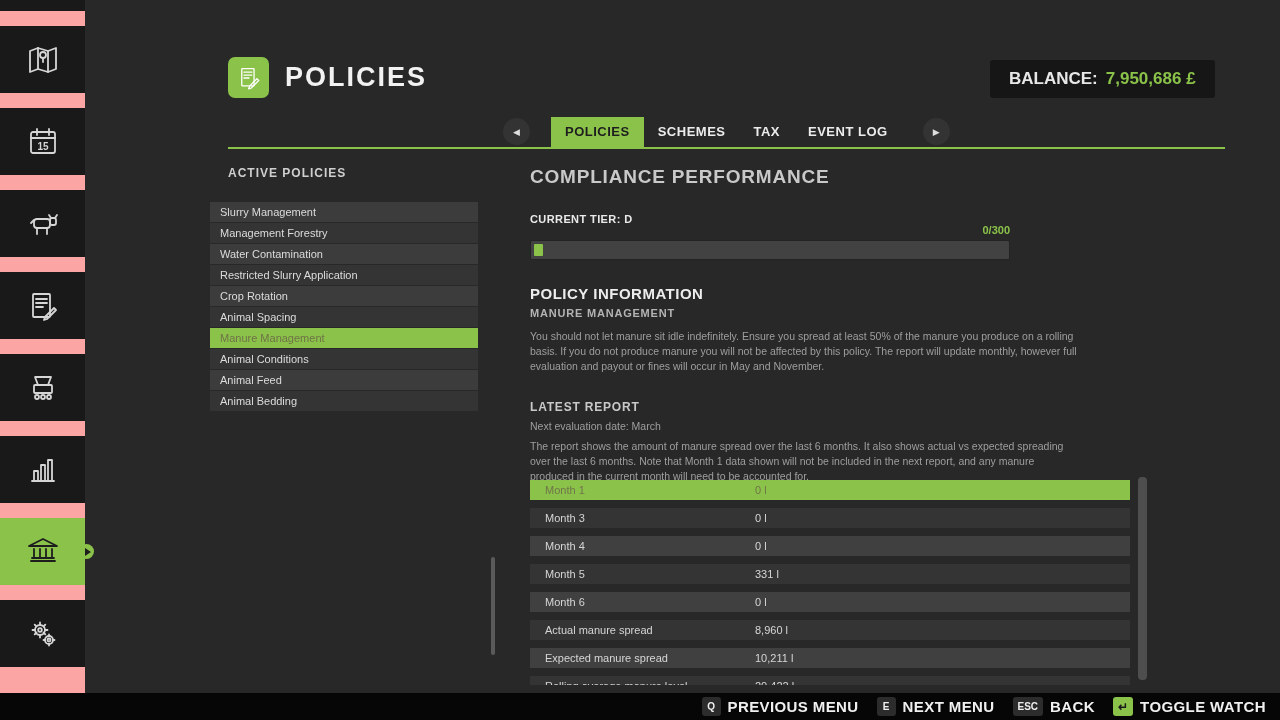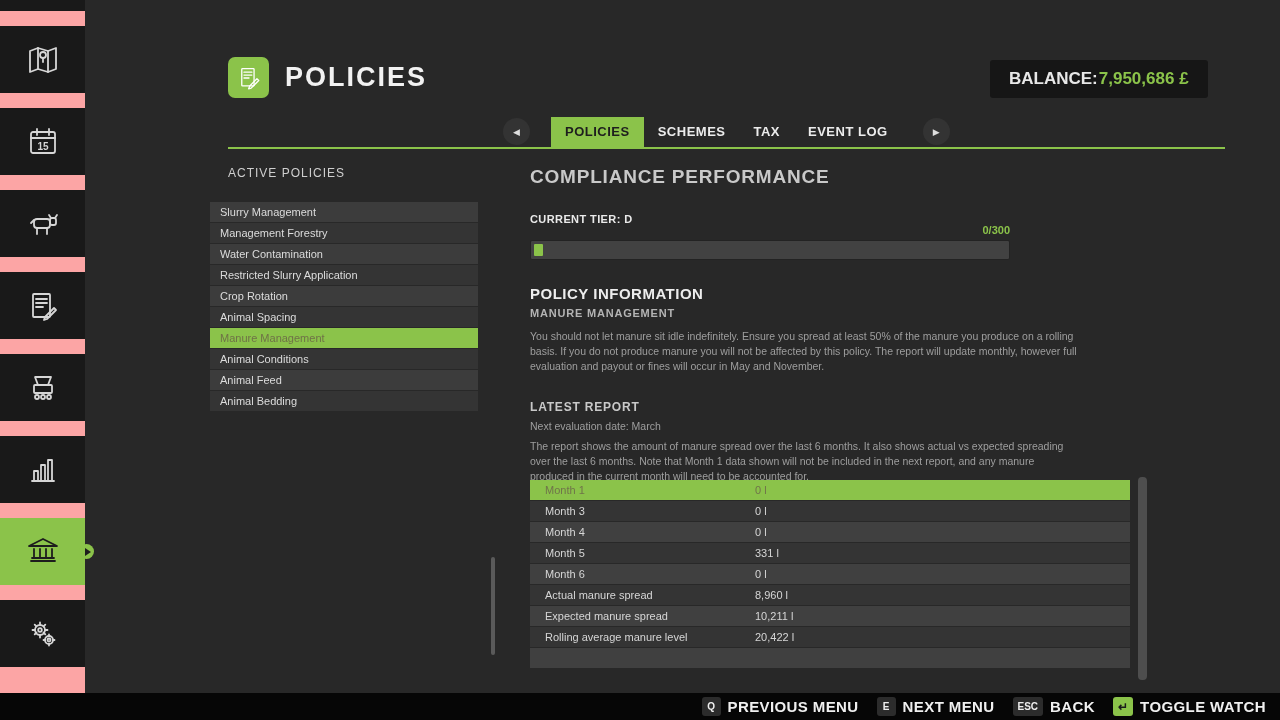--- a/index.html
+++ b/index.html
@@ -28,37 +28,37 @@
   .notch::after { content:""; border-left:6px solid #1d1d1d; border-top:4px solid transparent;
                   border-bottom:4px solid transparent; margin-left:2px; }
 
   
   .app-icon { position:absolute; left:228px; top:57px; width:41px; height:41px; background:#8bc34a;
               border-radius:7px; display:flex; align-items:center; justify-content:center; }
   .app-icon svg { stroke:#fff; fill:none; stroke-width:1.8; stroke-linecap:round; stroke-linejoin:round; }
   .page-title { position:absolute; left:285px; top:62px; font-size:27px; font-weight:700;
                 letter-spacing:2px; color:#f2f2f2; }
   .balance { position:absolute; left:990px; top:60px; height:38px; background:#161616; border-radius:3px;
-             display:flex; align-items:center; gap:1px; padding:0 19px; font-size:17px; font-weight:700; }
+             display:flex; align-items:center; gap:8px; padding:0 19px; font-size:17px; font-weight:700; }
   .balance-value { color:#8bc34a; }
 
   
   .tabbar { position:absolute; left:503px; top:117px; height:30px; display:flex; align-items:flex-start; }
   .tab-arrow { width:27px; height:27px; border-radius:50%; background:#333; color:#ddd; border:none;
                font-size:9px; display:flex; align-items:center; justify-content:center; margin-top:1px; cursor:pointer;
                font-family:"DejaVu Sans",sans-serif; }
   .tab-arrow.prev { margin-right:21px; }
   .tab-arrow.next { margin-left:21px; }
   .tab { height:30px; line-height:30px; padding:0 14px; font-size:13px; font-weight:700;
          letter-spacing:0.5px; color:#ececec; cursor:pointer; }
   .tab.active { background:#8bc34a; color:#1e1e1e; }
   .tab-underline { position:absolute; left:228px; top:147px; width:997px; height:2px; background:#8bc34a; }
 
   
-  .panel-title { position:absolute; left:228px; top:166px; font-size:12px; font-weight:400;
+  .panel-title { position:absolute; left:228px; top:166px; font-size:12px; font-weight:700;
                  letter-spacing:1px; color:#cfcfcf; }
   .policy-list { position:absolute; left:210px; top:202px; width:268px; }
   .policy-item { height:20px; line-height:20px; margin-bottom:1px; padding-left:10px; font-size:11px;
                  color:#dcdcdc; background:#343434; cursor:pointer; white-space:nowrap; overflow:hidden; }
   .policy-item:nth-child(odd) { background:#3c3c3c; }
   .policy-item.selected { background:#8bc34a; color:#6f7247; }
   .content-scrollbar { position:absolute; left:491px; top:557px; width:4px; height:98px;
                        background:#5a5a5a; border-radius:2px; }
 
   
@@ -78,21 +78,21 @@
   .policy-desc { position:absolute; left:530px; top:329px; width:548px; font-size:10.5px;
                  line-height:1.45; color:#9e9e9e; }
 
   .report-title { position:absolute; left:530px; top:400px; font-size:12px; font-weight:700;
                   letter-spacing:0.8px; color:#c9c9c9; }
   .eval-date { position:absolute; left:530px; top:420px; font-size:10.5px; color:#9e9e9e; }
   .report-desc { position:absolute; left:530px; top:439px; width:548px; font-size:10.5px;
                  line-height:1.45; color:#9e9e9e; }
 
   .report-table { position:absolute; left:530px; top:480px; width:600px; height:205px; overflow:hidden; }
-  .table-row { position:relative; height:20px; line-height:20px; margin-bottom:1px; font-size:11px;
+  .table-row { position:relative; height:20px; line-height:20px; margin-bottom:8px; font-size:11px;
                color:#d6d6d6; background:#343434; }
   .table-row:nth-child(odd) { background:#404040; }
   .table-row .label { padding-left:15px; display:block; }
   .table-row .value { position:absolute; left:225px; top:0; }
   .table-row.highlight { background:#8bc34a; color:#70744a; }
   .table-scrollbar { position:absolute; left:1138px; top:477px; width:9px; height:203px;
                      background:#4e4e4e; border-radius:4px; }
 
   
   .footer { position:absolute; left:0; top:693px; width:1280px; height:27px; background:#060606;

